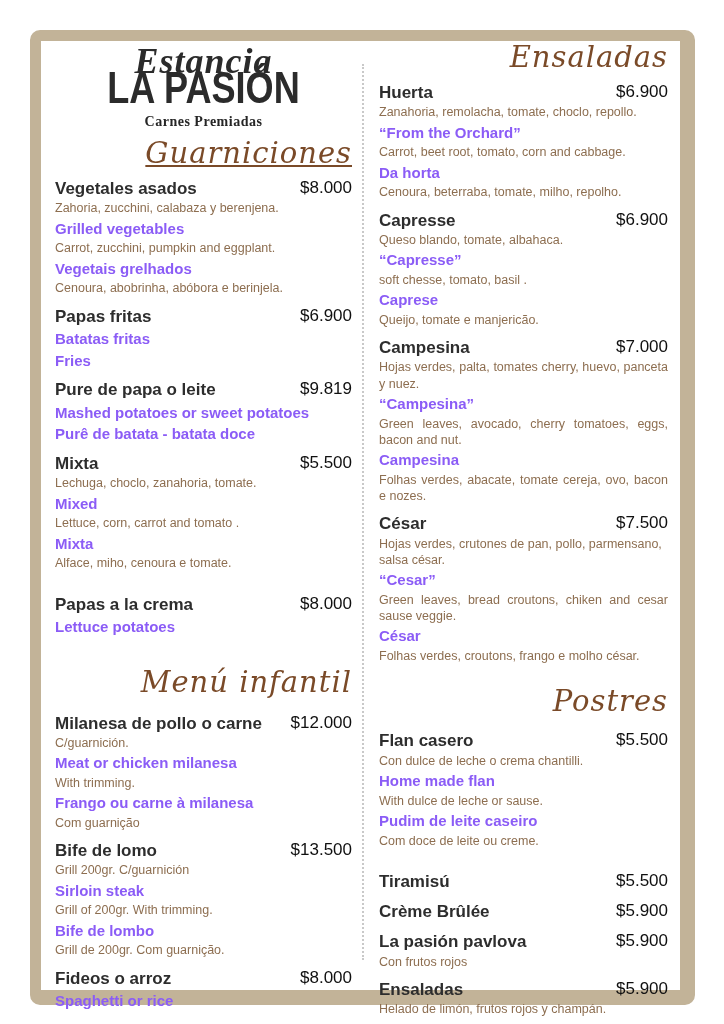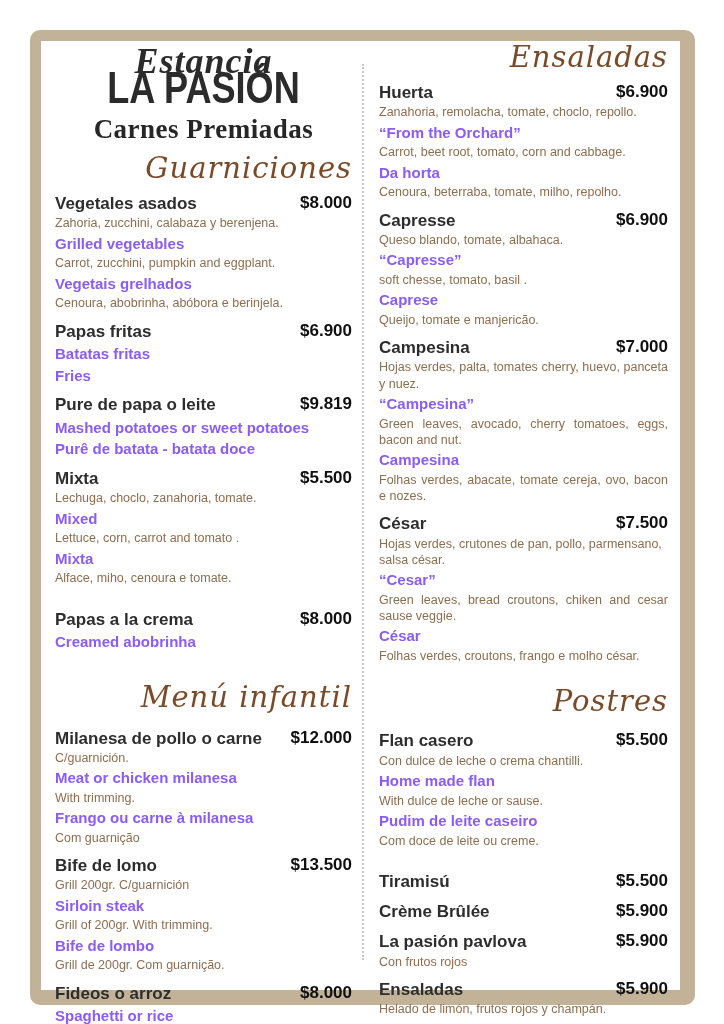--- a/index.html
+++ b/index.html
@@ -49,57 +49,57 @@
     font-size:44px;
     color:#2b2b2b;
     letter-spacing:0px;
     transform:scaleX(0.82);
     transform-origin:center;
     line-height:1.0;
   }
   .logo-tagline {
     font-family:"Liberation Serif", serif;
     font-weight:700;
-    font-size:27px;
+    font-size:14px;
     color:#262626;
     margin-top:4px;
     letter-spacing:0.5px;
   }
 
   
   .section-title {
     font-family:"DejaVu Serif", cursive;
     font-style:italic;
     font-size:29px;
     color:#7a4a28;
     text-align:right;
     margin:14px 0 8px 0;
     letter-spacing:1px;
   }
   .col-right .menu-section:first-child .section-title { margin-top:0; }
-  .section-guarniciones .section-title { margin-top:6px; }
+  .section-guarniciones .section-title { margin-top:6px;text-decoration:underline; }
   .section-menu-infantil .section-title { margin:28px 0 14px 0; }
   .section-postres .section-title { margin:20px 0 12px 0; }
 
   .menu-item { margin-bottom:9px; }
   .menu-item.gap-before { margin-top:22px; }
   .item-row {
     display:flex;
     justify-content:space-between;
     align-items:flex-start;
   }
   .item-name {
     font-size:17px;
     font-weight:700;
     color:#2d2d2d;
     line-height:1.25;
   }
   .item-price {
     font-size:17px;
-    font-weight:700;
+    font-weight:400;
     color:#101010;
     white-space:nowrap;
     padding-left:8px;
   }
   .item-alt {
     font-size:15px;
     font-weight:700;
     color:#8b5cf6;
     margin:3px 0 2px 0;
     line-height:1.25;
@@ -164,21 +164,21 @@
             <div class="item-alt">Mixed</div>
             <div class="item-desc">Lettuce, corn, carrot and tomato .</div>
             <div class="item-alt">Mixta</div>
             <div class="item-desc">Alface, miho, cenoura e tomate.</div>
           </div>
           <div class="menu-item gap-before">
             <div class="item-row">
               <div class="item-name">Papas a la crema</div>
               <div class="item-price">$8.000</div>
             </div>
-            <div class="item-alt">Creamed abobrinha</div>
+            <div class="item-alt">Lettuce potatoes</div>
           </div>
         </section>
         <section class="menu-section section-menu-infantil">
           <div class="section-title">Menú infantil</div>
           <div class="menu-item">
             <div class="item-row">
               <div class="item-name">Milanesa de pollo o carne</div>
               <div class="item-price">$12.000</div>
             </div>
             <div class="item-desc">C/guarnición.</div>

